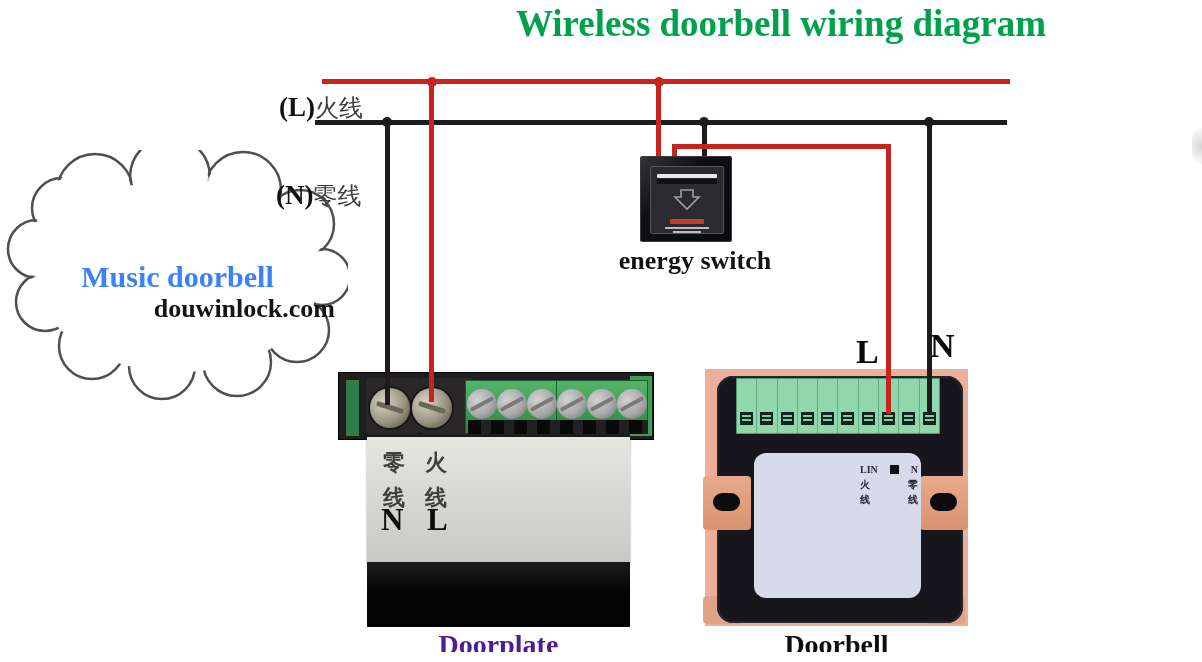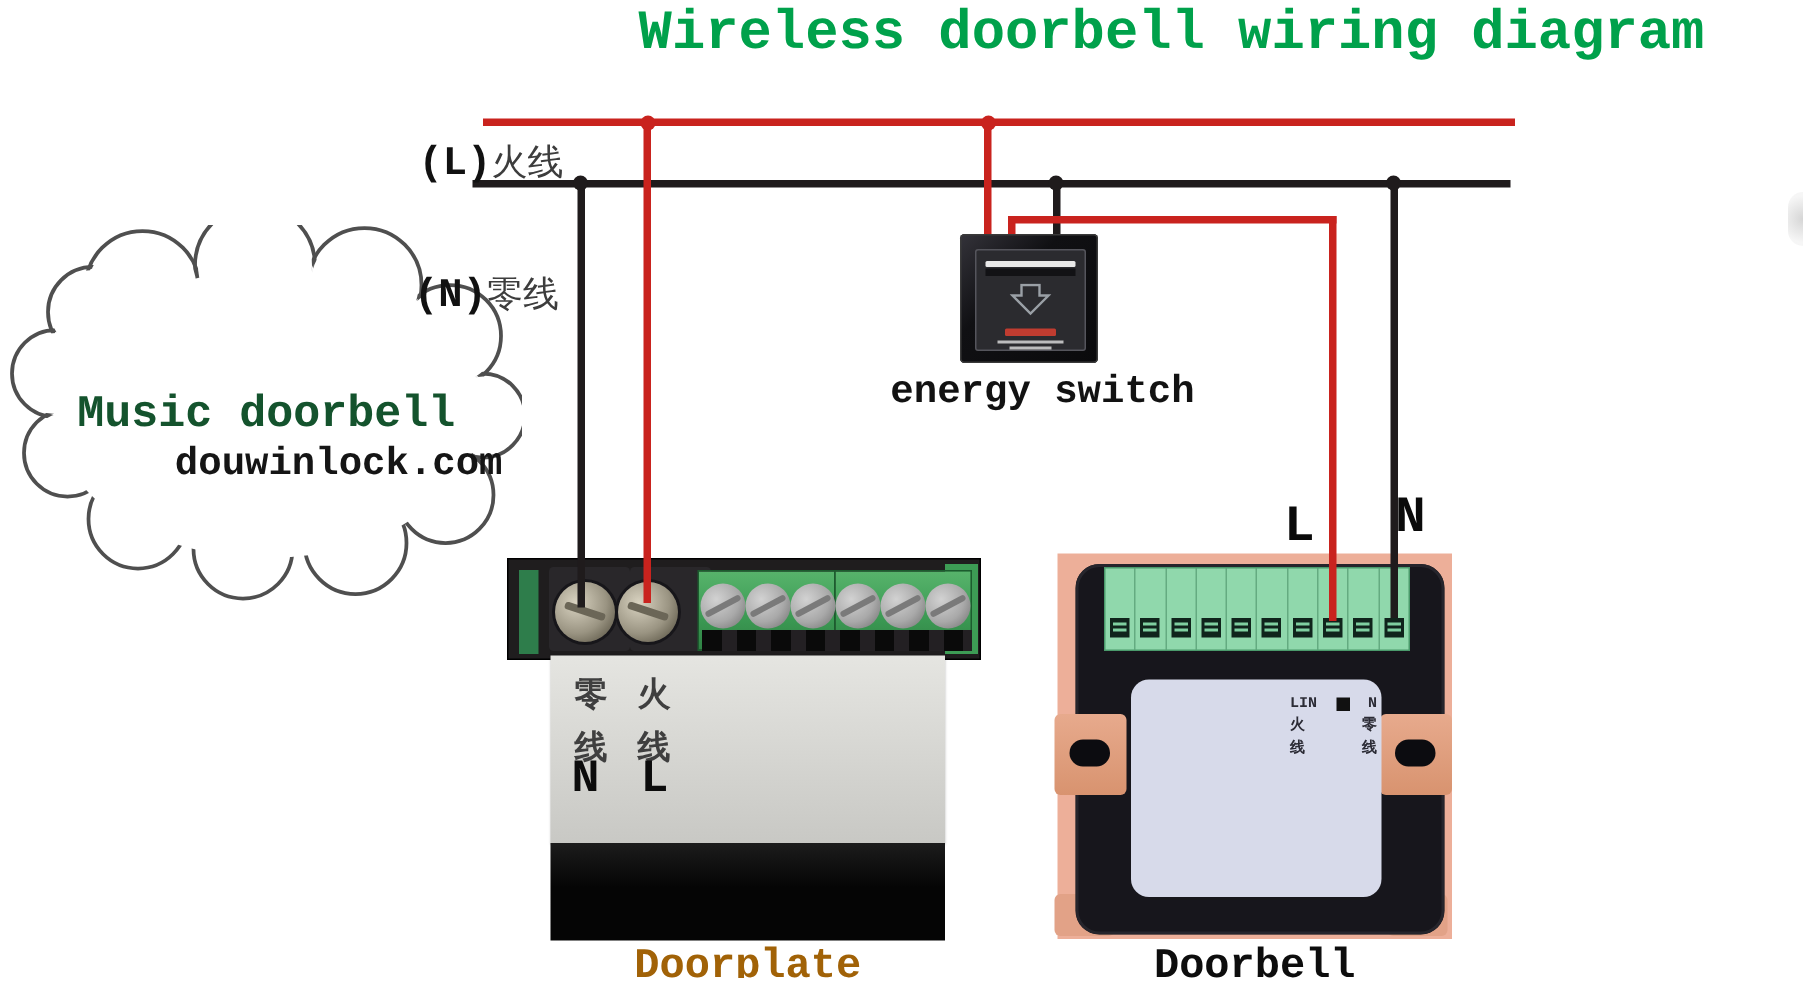--- a/index.html
+++ b/index.html
@@ -1,17 +1,17 @@
 <!DOCTYPE html>
 <html><head>
 <meta charset="utf-8">
 <style>
   html,body{margin:0;padding:0;background:#fff;}
   #stage{position:relative;width:1202px;height:652px;background:#fff;overflow:hidden;
-         font-family:Liberation Mono, monospace;}
+         font-family:Liberation Serif, serif;}
   .abs{position:absolute;}
 
   
   #title{left:360px;top:2px;width:842px;text-align:center;font-size:37px;font-weight:bold;
          color:#00A14B;letter-spacing:0px;z-index:6;}
 
   
   .busLabel{z-index:6;white-space:nowrap;margin-top:40px;}
   #label-live{left:279px;top:52px;}
   #label-neutral{left:276px;top:140px;}
@@ -35,21 +35,21 @@
   .dot{width:10px;height:10px;border-radius:50%;z-index:5;}
   #dot-r1{left:427px;top:77px;}
   #dot-r2{left:654px;top:77px;}
   #dot-b1{left:382px;top:117px;}
   #dot-b2{left:699px;top:117px;}
   #dot-b3{left:924px;top:117px;}
 
   
   #cloud-svg{left:0px;top:150px;z-index:2;}
   #cloud-line1{left:20px;top:260px;width:315px;text-align:center;font-size:30px;font-weight:bold;
-               color:#14532d;z-index:3;}
+               color:#3b82f6;z-index:3;}
   #cloud-line2{left:20px;top:294px;width:315px;text-align:right;font-size:26px;font-weight:bold;
                color:#151515;z-index:3;}
 
   
   #switch{left:640px;top:156px;width:92px;height:86px;z-index:6;border-radius:3px;
           background:linear-gradient(135deg,#34333a 0%,#101013 38%,#0a0a0c 100%);
           box-shadow:0 0 0 1px #3a3a3a inset;}
   #switch-panel{left:10px;top:10px;width:72px;height:66px;background:#2b2b2f;
           border:1px solid #55555c;border-radius:2px;}
   #switch-slot{left:6px;top:7px;width:60px;height:4px;background:#e9e9e9;border-radius:1px;}
@@ -90,21 +90,21 @@
   #dp-body{left:367px;top:437px;width:263px;height:126px;z-index:3;
       background:linear-gradient(#E5E5E1,#C8C8C4);box-shadow:0 0 2px rgba(0,0,0,.4);}
   .dp-cn{font-size:22px;color:#3f3f3f;font-weight:bold;z-index:4;}
   .dp-en{font-size:31px;color:#0c0c0c;font-weight:bold;z-index:4;}
   #dp-cn-n1{left:383px;top:448px;}  #dp-cn-l1{left:425px;top:448px;}
   #dp-cn-n2{left:383px;top:483px;}  #dp-cn-l2{left:425px;top:483px;}
   #dp-en-n{left:381px;top:502px;}   #dp-en-l{left:427px;top:502px;}
   #dp-band{left:367px;top:562px;width:263px;height:65px;z-index:3;
       background:linear-gradient(#1c1c1c,#050505 45%);}
   #dp-caption{left:367px;top:629px;width:263px;text-align:center;font-size:28px;font-weight:bold;
-      color:#a16207;z-index:6;}
+      color:#4c1d95;z-index:6;}
 
   
   #db-pink{left:705px;top:369px;width:263px;height:257px;background:#EDAF99;z-index:1;}
   #db-device{left:717px;top:376px;width:246px;height:247px;background:#17161C;border-radius:16px;
       z-index:2;box-shadow:0 0 0 2px #26252c inset;}
   #db-terminal{left:736px;top:378px;width:202px;height:54px;background:#90D8AC;z-index:3;
       border:1px solid #4a9a6b;display:flex;}
   #db-terminal .cell{flex:1;position:relative;border-right:1px solid rgba(20,90,50,.35);}
   #db-terminal .cell:last-child{border-right:none;}
   #db-terminal .cell i{position:absolute;left:3px;bottom:8px;width:13px;height:13px;background:#10241c;

